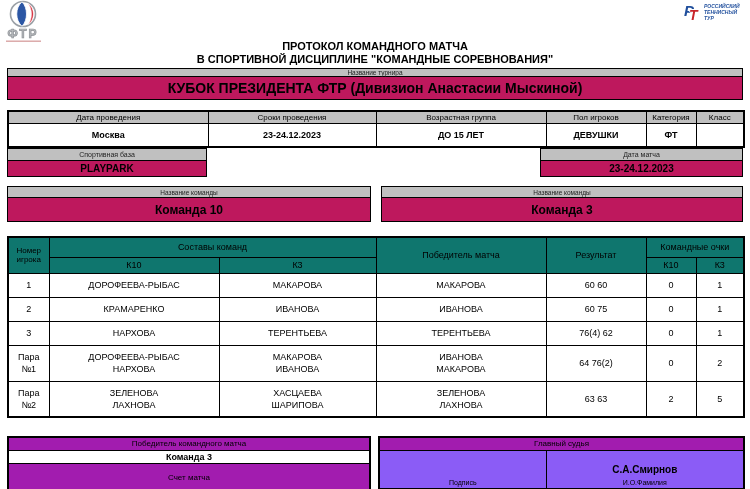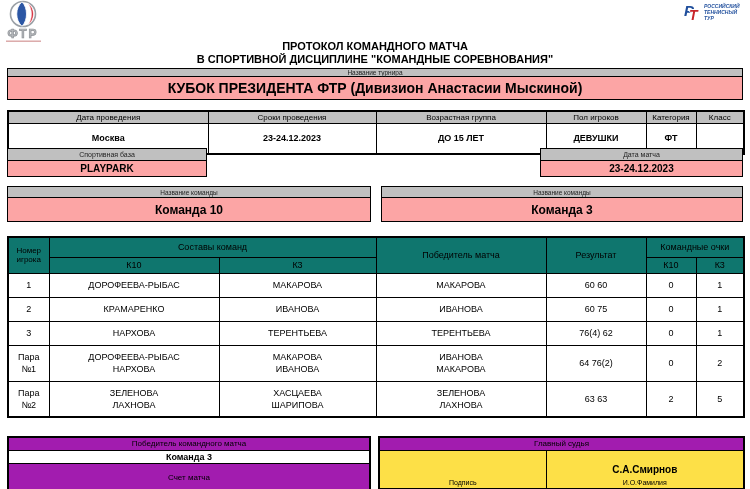--- a/index.html
+++ b/index.html
@@ -21,38 +21,38 @@
   .rtt-emblem .t { position:absolute; left:5px; top:5px; font-size:14px; font-weight:bold; font-style:italic; color:#c8242b;
     text-shadow:-1px 0 #fff, 1px 0 #fff, 0 -1px #fff, 0 1px #fff; }
   .rtt-text { font-size:5px; line-height:6px; font-weight:bold; font-style:italic; color:#1f4e9c; white-space:nowrap; padding-top:1px; }
 
   
   .doc-title { left:0; right:0; text-align:center; font-weight:bold; font-size:11px; }
 
   
   .band-label { background:#c0c0c0; border:1px solid #000; text-align:center; font-size:6.5px; color:#222;
     display:flex; align-items:center; justify-content:center; }
-  .band-value { background:#fca5a5; border:1px solid #000; border-top:none; text-align:center; font-weight:bold;
+  .band-value { background:#be185d; border:1px solid #000; border-top:none; text-align:center; font-weight:bold;
     display:flex; align-items:center; justify-content:center; }
 
   
   table { border-collapse:collapse; table-layout:fixed; }
   td, th { border:1px solid #000; overflow:hidden; }
   .frame { border:2px solid #000; }
   .hdr { background:#c0c0c0; font-weight:normal; font-size:8px; text-align:center; }
   .val { background:#fff; font-weight:bold; font-size:9px; text-align:center; }
 
   .match-table td, .match-table th { text-align:center; vertical-align:middle; white-space:pre-line; }
   .match-table th { font-weight:normal; font-size:9px; background:#0f766e; }
   .match-table th.small { font-size:8px; line-height:9px; }
   .match-table td { font-size:9px; line-height:12px; }
 
   .sum-label { background:#a21caf; font-size:8px; text-align:center; }
   .sum-value { background:#fff; font-size:9px; font-weight:bold; text-align:center; }
-  .sig-cell { position:relative; background:#fde047; vertical-align:bottom; }
+  .sig-cell { position:relative; background:#8b5cf6; vertical-align:bottom; }
   .sig-small { font-size:7px; text-align:center; padding-bottom:2px; }
   .ref-name { font-size:10px; font-weight:bold; text-align:center; }
 </style>
 </head>
 <body>
 
 <div class="abs ftr-logo">
   <svg width="48" height="44" viewBox="0 0 48 44">
     <circle cx="21" cy="14" r="12.5" fill="#ffffff" stroke="#9aa0a6" stroke-width="1.6"></circle>
     <path d="M20,1.8 C13,8 13,20 20,26.3 C26,20 26,8 20,1.8 Z" fill="#2b56a4" stroke="#ffffff" stroke-width="0.8"></path>
@@ -91,21 +91,21 @@
     </colgroup>
   <tbody>
       <tr style="height:12px;">
     <td class="hdr">Дата проведения</td>
     <td class="hdr">Сроки проведения</td>
     <td class="hdr">Возрастная группа</td>
     <td class="hdr">Пол игроков</td>
     <td class="hdr">Категория</td>
     <td class="hdr">Класс</td>
   </tr>
-  <tr style="height:31px;">
+  <tr style="height:24px;">
     <td class="val">Москва</td>
     <td class="val">23-24.12.2023</td>
     <td class="val">ДО 15 ЛЕТ</td>
     <td class="val">ДЕВУШКИ</td>
     <td class="val">ФТ</td>
     <td class="val"></td>
   </tr>
 </tbody>
   </table>
 

